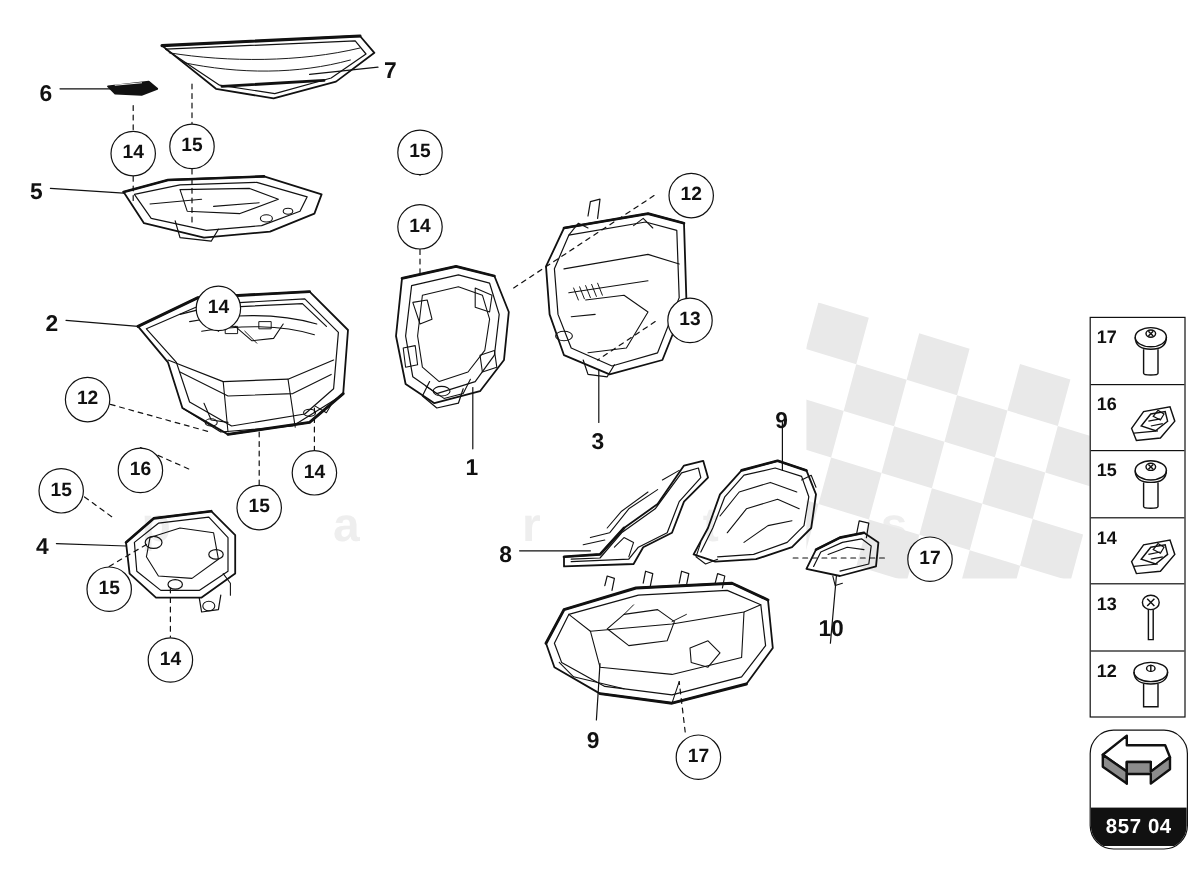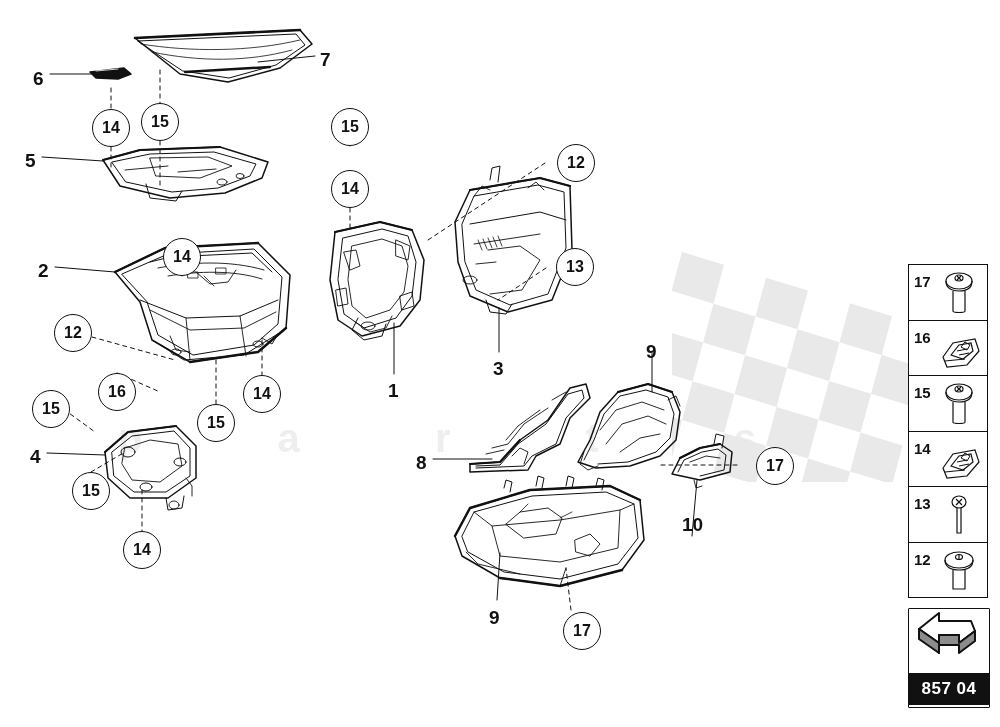--- a/index.html
+++ b/index.html
@@ -32,21 +32,21 @@
   #legend{position:absolute;left:908px;top:264px;width:80px;height:334px;
           border:1.4px solid #111;box-sizing:border-box;z-index:6;background:#fff;}
   .lrow{height:55.6px;border-bottom:1.4px solid #111;box-sizing:border-box;
         position:relative;}
   .lrow:last-child{border-bottom:none;}
   .lnum{position:absolute;left:5px;top:8px;font-size:15px;font-weight:bold;color:#111;}
   .lico{position:absolute;right:4px;top:4px;width:46px;height:47px;}
 
   
   #badge{position:absolute;left:908px;top:608px;width:80px;height:98px;
-         border:1.6px solid #111;border-radius:1px;overflow:hidden;
+         border:1.6px solid #111;border-radius:20px;overflow:hidden;
          background:#fff;z-index:6;}
   #badge-ico{height:64px;position:relative;}
   #badge-bar{height:32px;background:#111;color:#fff;font-size:17px;font-weight:bold;
              display:flex;align-items:center;justify-content:center;letter-spacing:.5px;}
 </style>
 </head>
 <body>
 
 <div id="stage">
 

